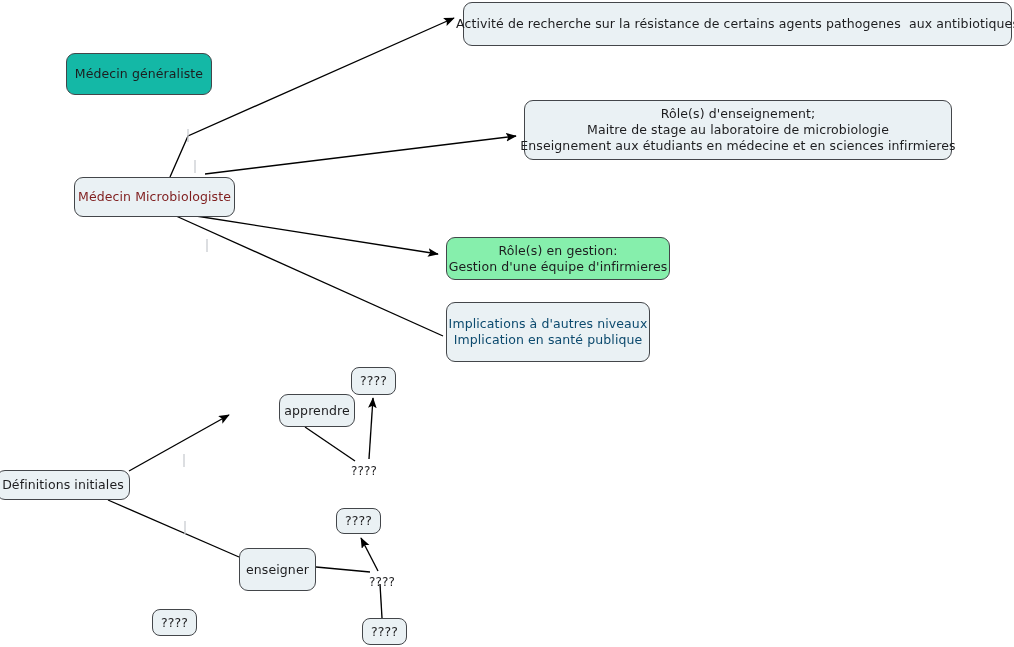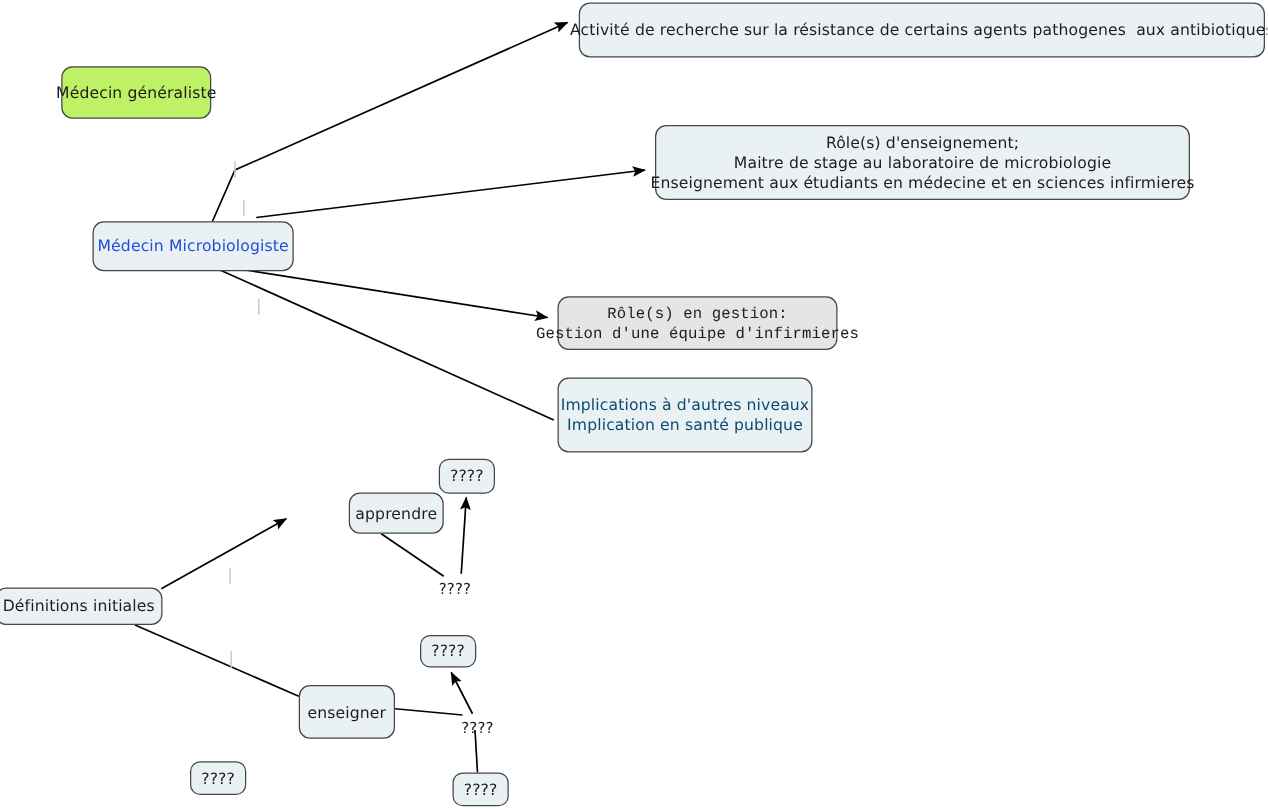--- a/index.html
+++ b/index.html
@@ -85,27 +85,27 @@
     <g id="tick-group">
         <line x1="188" y1="129" x2="188" y2="142" stroke="#c9cdd1" stroke-width="1.3"></line>
         <line x1="195" y1="160" x2="195" y2="173" stroke="#c9cdd1" stroke-width="1.3"></line>
         <line x1="207" y1="239" x2="207" y2="252" stroke="#c9cdd1" stroke-width="1.3"></line>
         <line x1="184" y1="454" x2="184" y2="467" stroke="#c9cdd1" stroke-width="1.3"></line>
         <line x1="185" y1="521" x2="185" y2="534" stroke="#c9cdd1" stroke-width="1.3"></line>
       </g>
   </svg>
 
   <div id="node-layer">
-      <div class="node" style="left: 49px; top: 53px; width: 120px; height: 42px; font-size: 12.5px; background: #bef264; border-color: rgb(67, 70, 74); color: rgb(29, 29, 31);">Médecin généraliste</div>
-      <div class="node" style="left: 74px; top: 177px; width: 161px; height: 40px; font-size: 12.5px; background: rgb(234, 241, 244); border-color: rgb(67, 70, 74); color: #1d4ed8;">Médecin Microbiologiste</div>
+      <div class="node" style="left: 66px; top: 53px; width: 146px; height: 42px; font-size: 12.5px; background: #14b8a6; border-color: rgb(67, 70, 74); color: rgb(29, 29, 31);">Médecin généraliste</div>
+      <div class="node" style="left: 74px; top: 177px; width: 161px; height: 40px; font-size: 12.5px; background: rgb(234, 241, 244); border-color: rgb(67, 70, 74); color: #7f1d1d;">Médecin Microbiologiste</div>
       <div class="node" style="left: 463px; top: 2px; width: 549px; height: 44px; font-size: 12.5px; background: rgb(234, 241, 244); border-color: rgb(67, 70, 74); color: rgb(29, 29, 31);">Activité de recherche sur la résistance de certains agents pathogenes  aux antibiotiques</div>
       <div class="node" style="left: 524px; top: 100px; width: 428px; height: 60px; font-size: 12.5px; background: rgb(234, 241, 244); border-color: rgb(67, 70, 74); color: rgb(29, 29, 31);">Rôle(s) d'enseignement;
 Maitre de stage au laboratoire de microbiologie
 Enseignement aux étudiants en médecine et en sciences infirmieres</div>
-      <div class="node" style="left: 446px; top: 237px; width: 224px; height: 43px; font-size: 12.5px; background: #e5e5e5; border-color: rgb(67, 70, 74); color: rgb(29, 29, 31); font-family: Liberation Mono, monospace;">Rôle(s) en gestion:
+      <div class="node" style="left: 446px; top: 237px; width: 224px; height: 43px; font-size: 12.5px; background: #86efac; border-color: rgb(67, 70, 74); color: rgb(29, 29, 31);">Rôle(s) en gestion:
 Gestion d'une équipe d'infirmieres</div>
       <div class="node" style="left: 446px; top: 302px; width: 204px; height: 60px; font-size: 12.5px; background: rgb(234, 241, 244); border-color: rgb(67, 70, 74); color: #0c4a6e;">Implications à d'autres niveaux
 Implication en santé publique</div>
       <div class="node" style="left: -4px; top: 470px; width: 134px; height: 30px; font-size: 12.5px; background: rgb(234, 241, 244); border-color: rgb(67, 70, 74); color: rgb(29, 29, 31);">Définitions initiales</div>
       <div class="node" style="left: 235px; top: 394px; width: 76px; height: 33px; font-size: 12.5px; background: rgb(234, 241, 244); border-color: rgb(67, 70, 74); color: rgb(29, 29, 31); margin-left: 44px;">apprendre</div>
       <div class="node" style="left: 239px; top: 548px; width: 77px; height: 43px; font-size: 12.5px; background: rgb(234, 241, 244); border-color: rgb(67, 70, 74); color: rgb(29, 29, 31);">enseigner</div>
       <div class="node small" style="left: 351px; top: 367px; width: 45px; height: 28px; font-size: 12.5px; background: rgb(234, 241, 244); border-color: rgb(67, 70, 74); color: rgb(29, 29, 31);">????</div>
       <div class="node small" style="left: 336px; top: 508px; width: 45px; height: 26px; font-size: 12.5px; background: rgb(234, 241, 244); border-color: rgb(67, 70, 74); color: rgb(29, 29, 31);">????</div>
       <div class="node small" style="left: 152px; top: 609px; width: 45px; height: 27px; font-size: 12.5px; background: rgb(234, 241, 244); border-color: rgb(67, 70, 74); color: rgb(29, 29, 31);">????</div>
       <div class="node small" style="left: 362px; top: 618px; width: 45px; height: 27px; font-size: 12.5px; background: rgb(234, 241, 244); border-color: rgb(67, 70, 74); color: rgb(29, 29, 31);">????</div>

